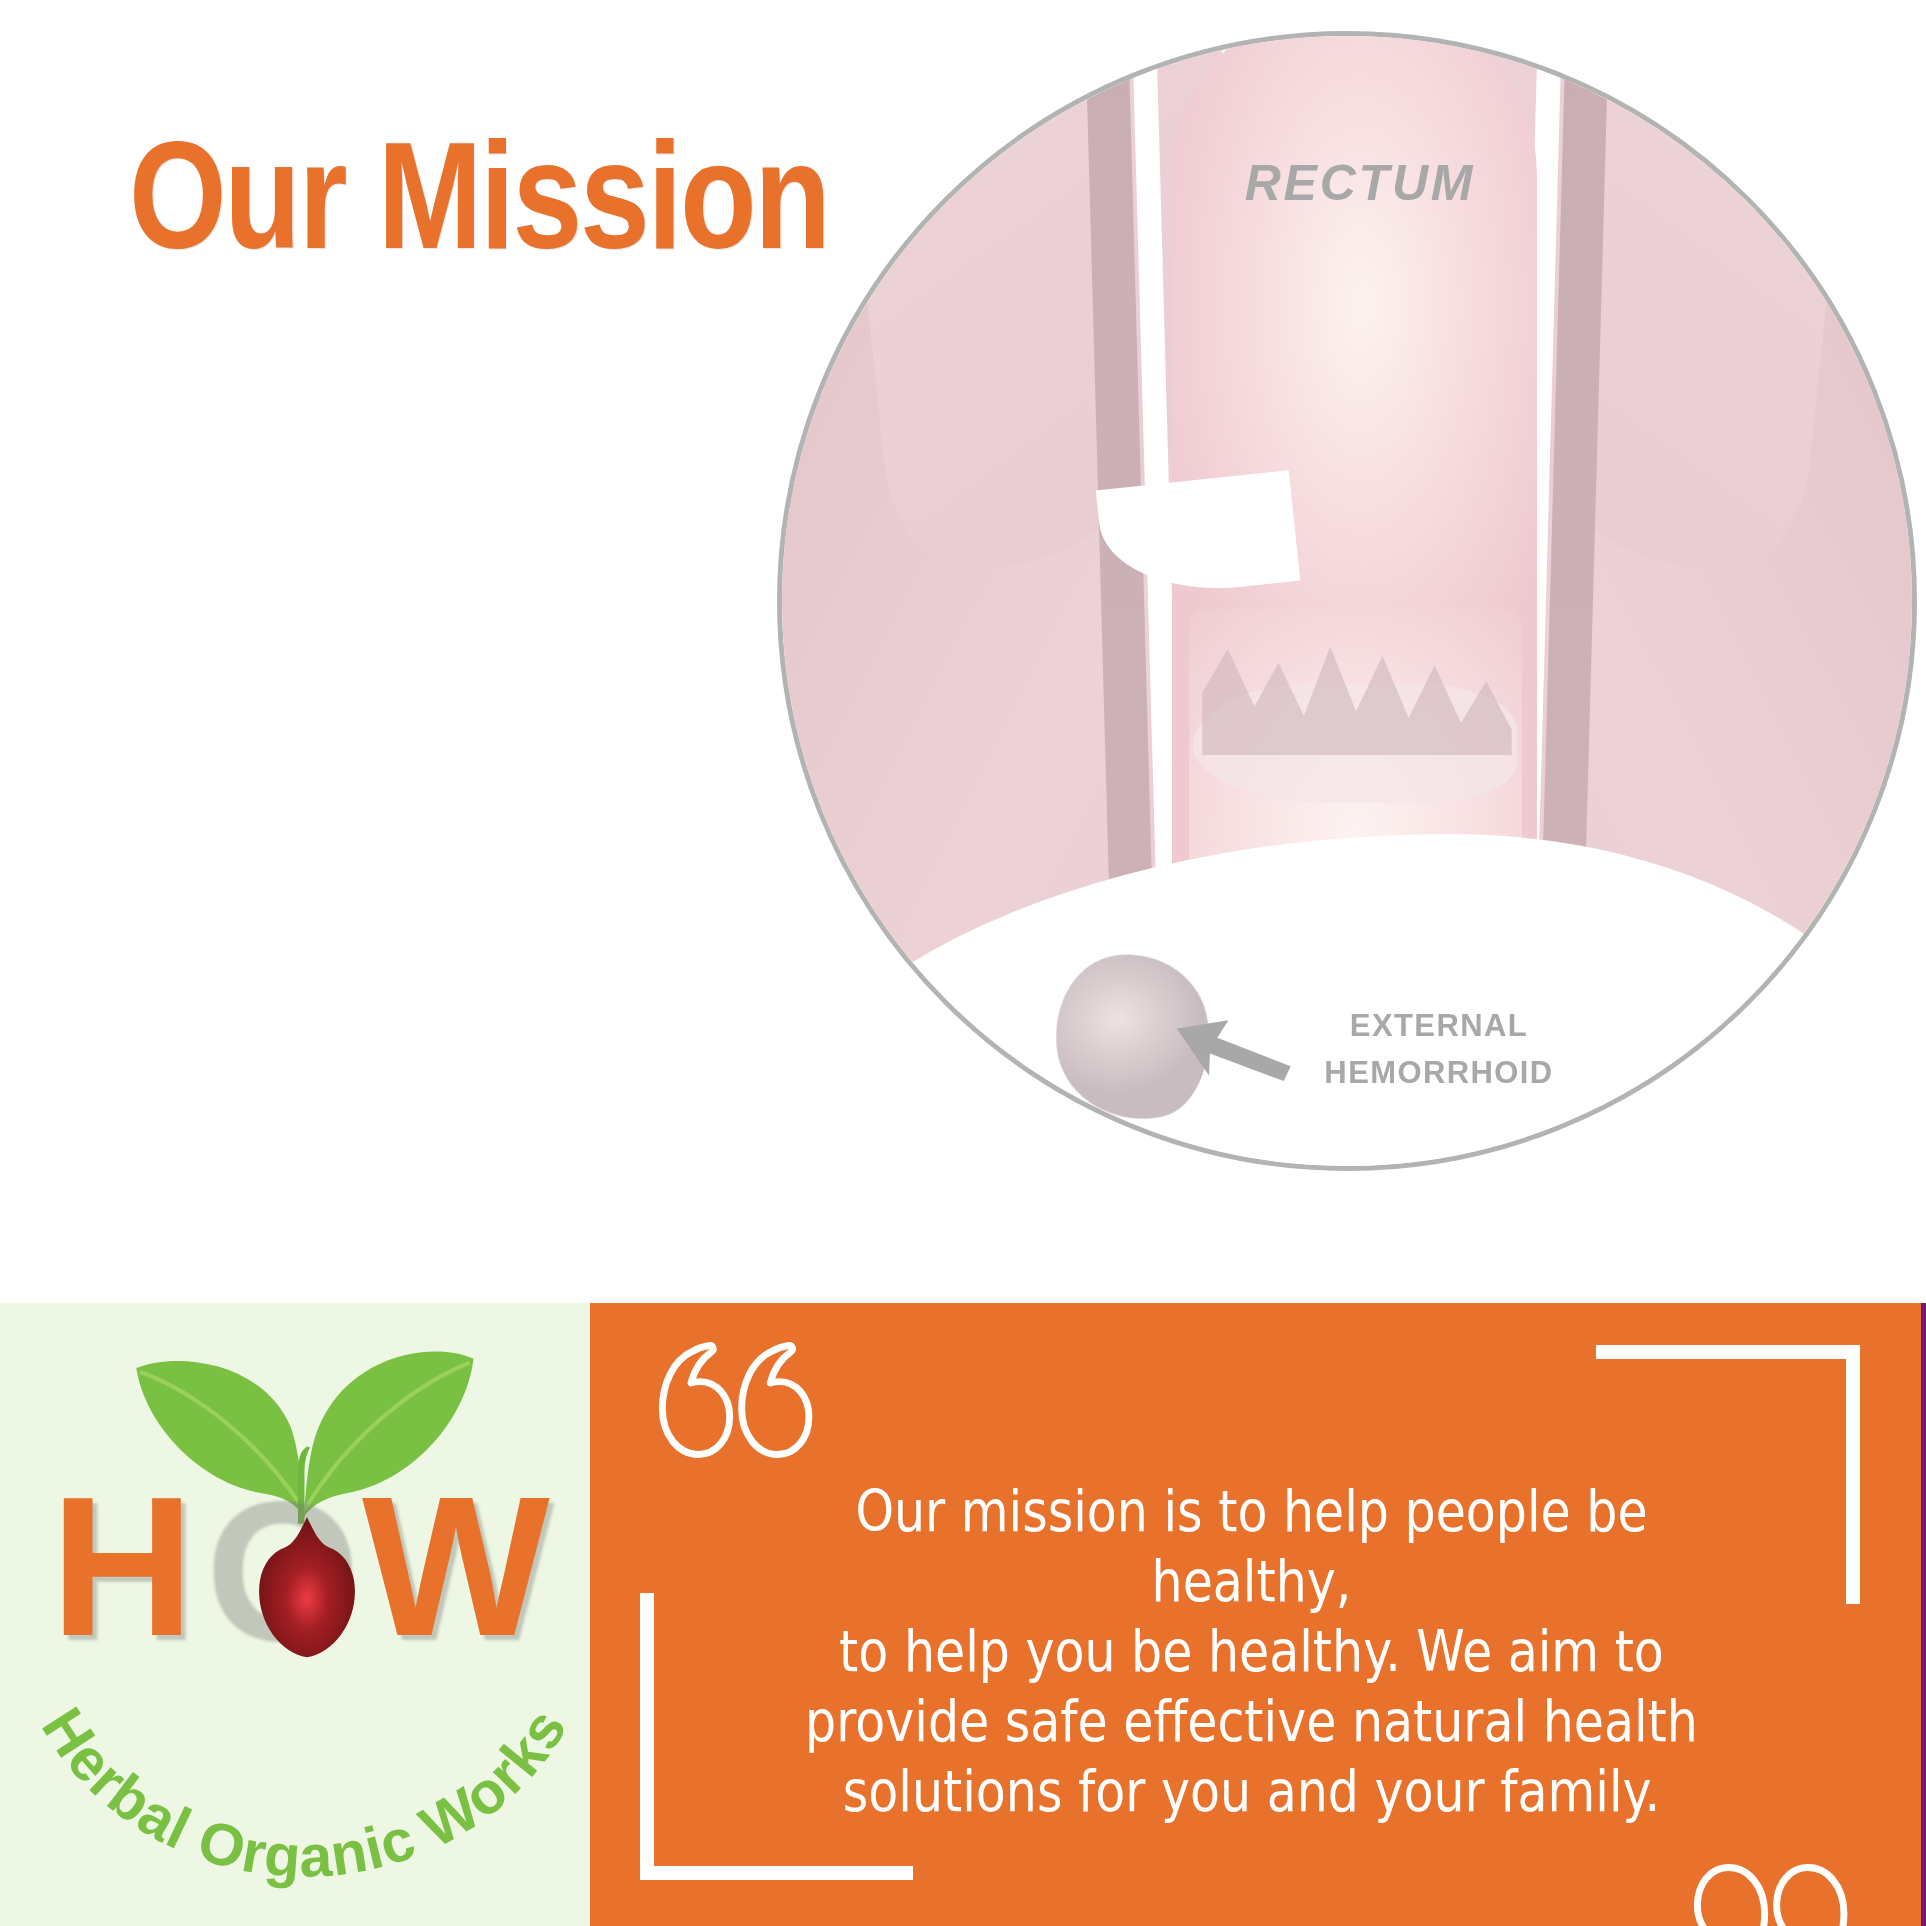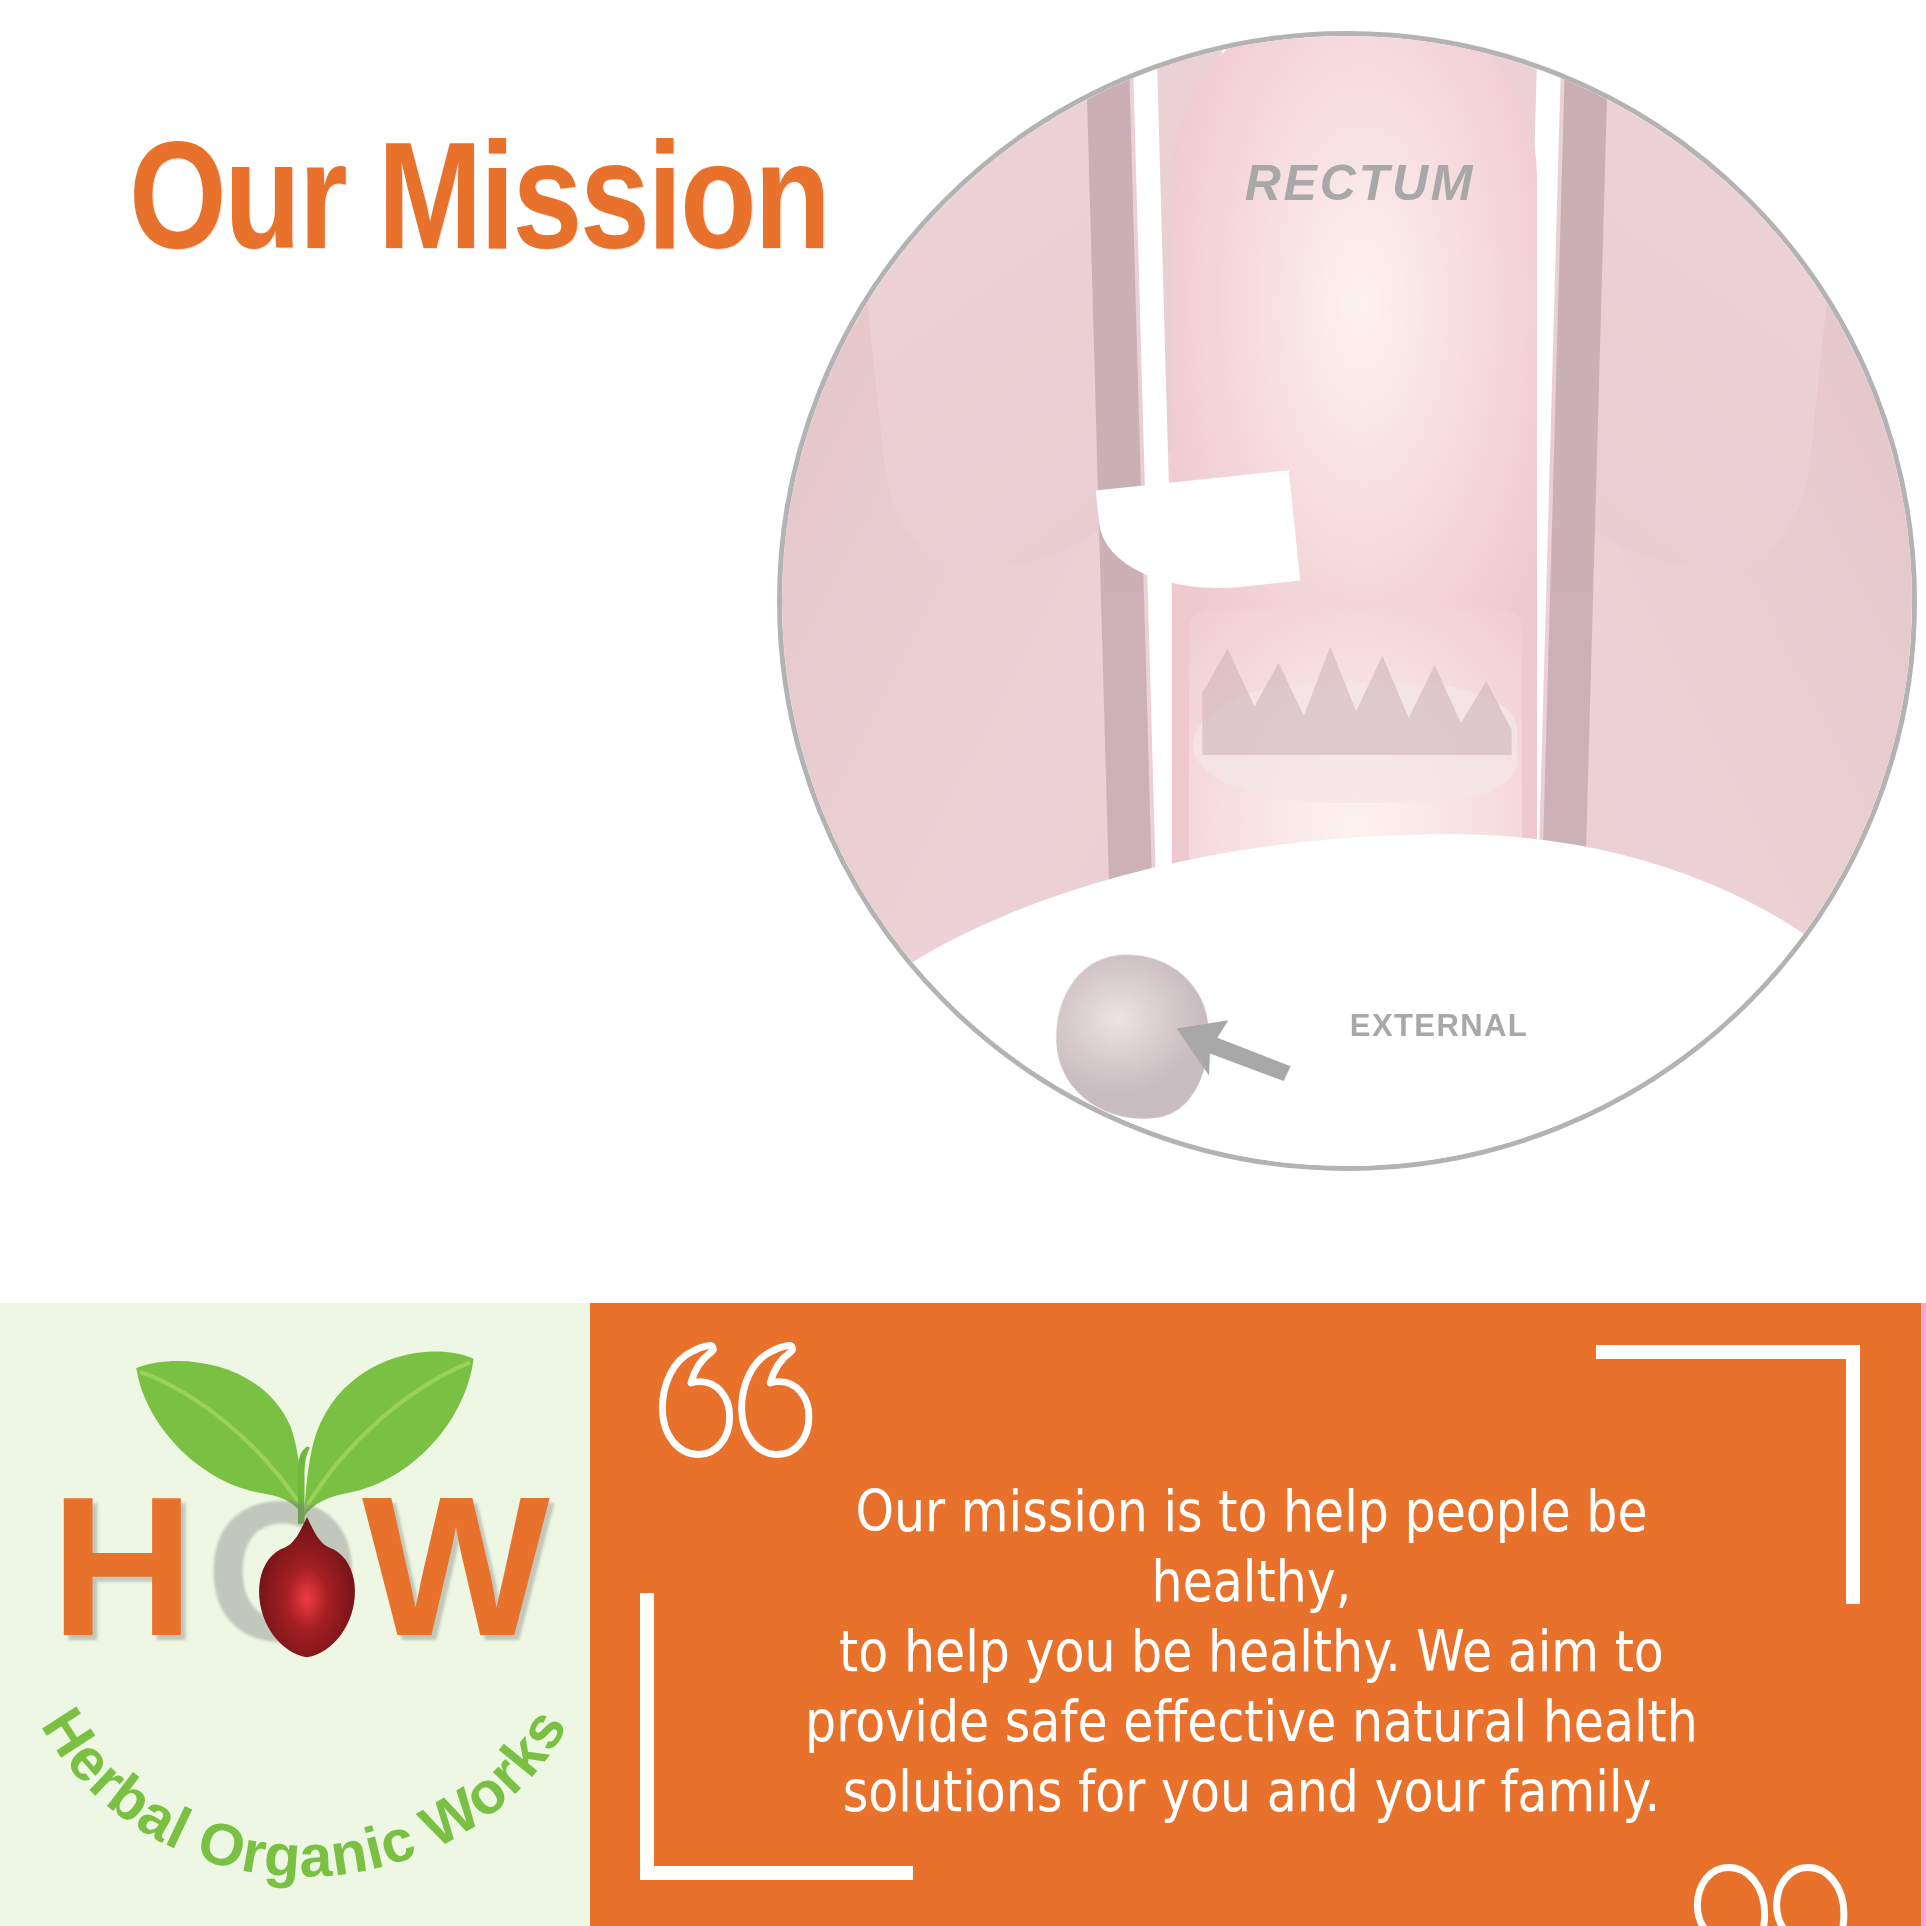--- a/index.html
+++ b/index.html
@@ -1,21 +1,21 @@
 <!DOCTYPE html>
 <html style="font-size:7.4px"><head>
 <meta charset="utf-8">
 <style>
   html,body{margin:0;padding:0;background:#fff;}
   body{font-family:"Liberation Sans",sans-serif;}
 
   #poster{
     position:relative;
     width:1926px;height:1926px;
-    background:#f9a8d4;
+    background:#701a75;
     overflow:hidden;
   }
 
   
   #top-section{
     position:absolute;left:0;top:0;width:1926px;height:1303px;
     background:#ffffff;
   }
 
   #page-title{
@@ -303,20 +303,21 @@
         <div id="hemorrhoid"></div>
 
         <div id="label-rectum">RECTUM</div>
 
         <svg id="arrow-hemorrhoid" viewBox="0 0 260 180">
           <path d="M8,38 L120,20 L96,58 L255,120 L240,152 L80,92 L78,140 Z" fill="#a8a8a8"></path>
         </svg>
 
         <div id="label-hemorrhoid">
           <div>EXTERNAL</div>
+          <div>HEMORRHOID</div>
         </div>
 
       </div>
     </div>
   </div>
 
   <div id="bottom-section">
 
     <div id="logo-panel">
       <div id="logo-wrap">

